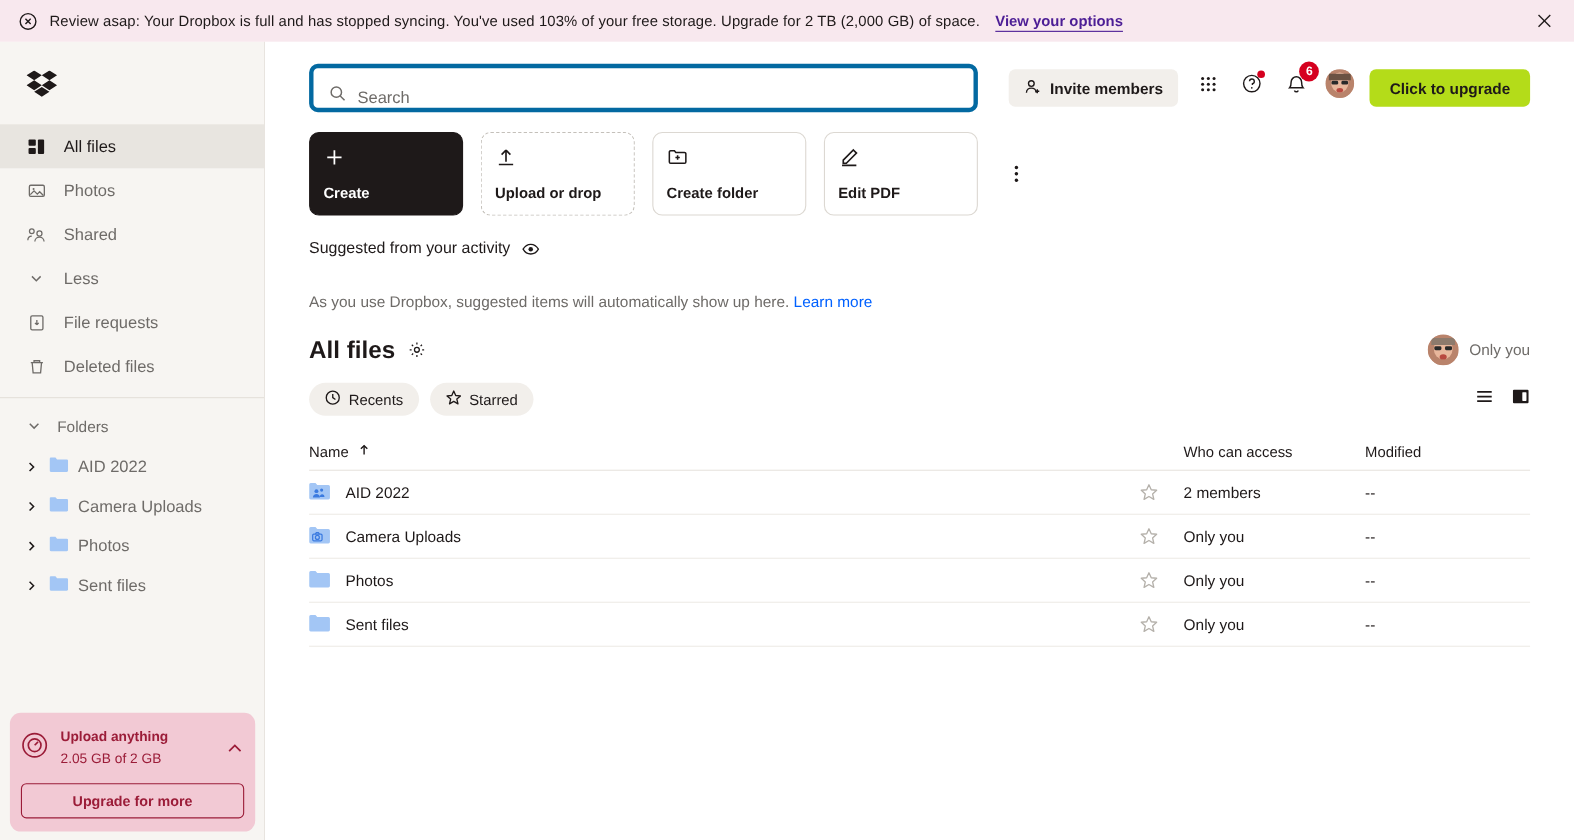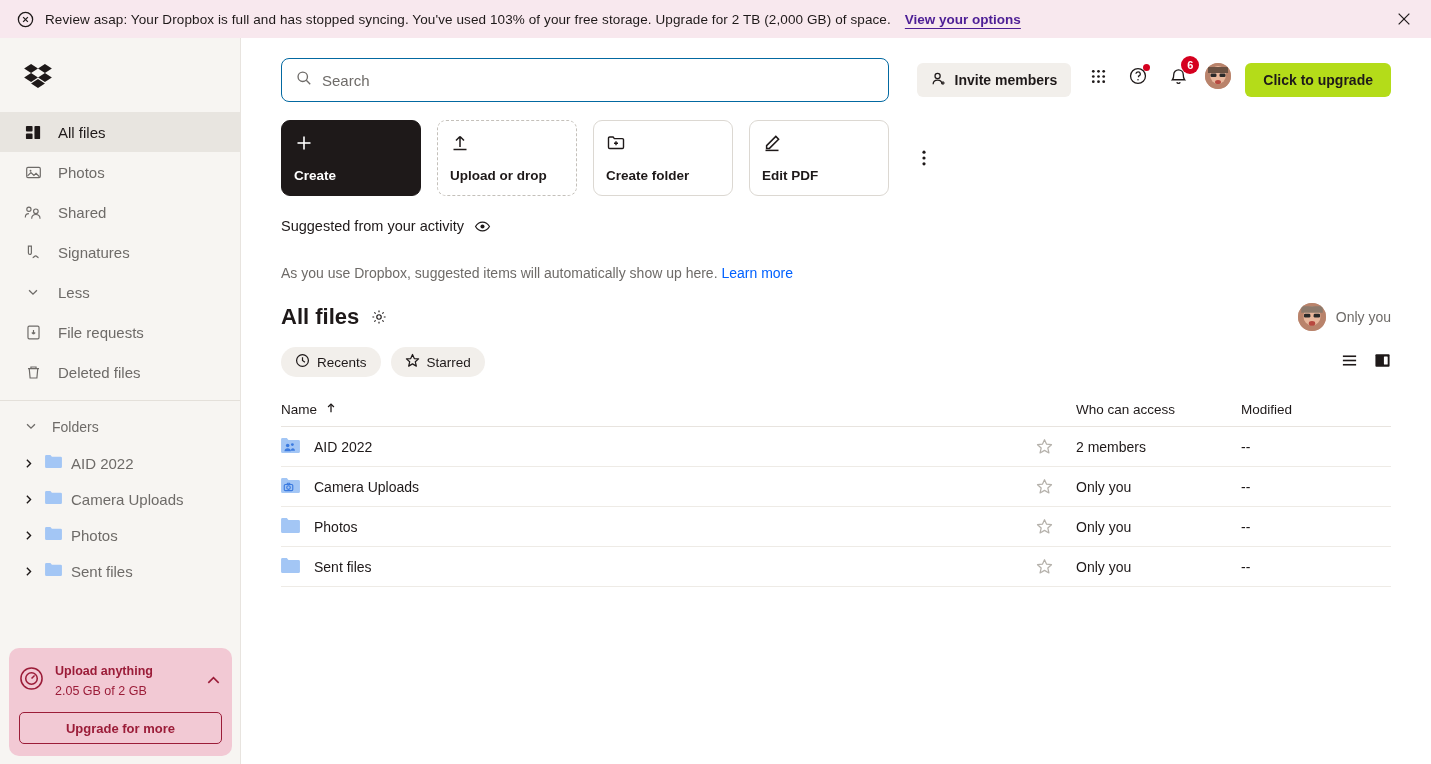--- a/index.html
+++ b/index.html
@@ -95,22 +95,22 @@
   
   .main { position: absolute; top: 38px; left: 241px; width: 1190px; height: 726px; background:#fff; }
 
   .topbar {
     display: flex; align-items: center;
     padding: 20px 40px 0 40px;
     gap: 16px;
   }
   .search-box {
     width: 608px; height: 44px;
-    border: 1px solid #0369a1; border-radius: 8px;
-    display: flex; align-items: center; gap: 10px;
+    border: 4px solid #0369a1; border-radius: 8px;
+    display: flex; align-items: flex-end; gap: 10px;
     padding: 0 14px;
   }
   .search-box input {
     border: 0; outline: 0; flex: 1;
     font-size: 15px; color: #1e1919;
     font-family: "Liberation Sans", sans-serif;
     background: transparent;
   }
   .search-box input::placeholder { color: #6e6b68; }
 
@@ -270,29 +270,20 @@
       <svg width="18" height="17" viewBox="0 0 22 20" fill="none" stroke="#6e6b68" stroke-width="1.4">
         <circle cx="6" cy="6" r="2.6"></circle>
           <path d="M1.6 16c0-2.8 2-4.6 4.4-4.6"></path>
         <circle cx="14.5" cy="8.5" r="2.8"></circle>
           <path d="M9.4 17.5c0-3 2.3-5 5.1-5s5.1 2 5.1 5"></path>
       </svg>
     </span>
     <span>Shared</span>
   </div>
 
-  <div class="nav-item">
-    <span class="nv-ico">
-      <svg width="17" height="17" viewBox="0 0 20 20" fill="none" stroke="#6e6b68" stroke-width="1.4">
-        <path d="M4 2.5h3.5v8a1.75 1.75 0 0 1-3.5 0z"></path>
-          <path d="M9 16c1.5 0 2-2 3.5-2s2 2 3.5 2"></path>
-      </svg>
-    </span>
-    <span>Signatures</span>
-  </div>
 
   <div class="nav-item">
     <span class="nv-ico">
       <svg width="14" height="14" viewBox="0 0 16 16" fill="none" stroke="#6e6b68" stroke-width="1.5">
         <polyline points="3.5,6 8,10.5 12.5,6"></polyline>
       </svg>
     </span>
     <span>Less</span>
   </div>
 

